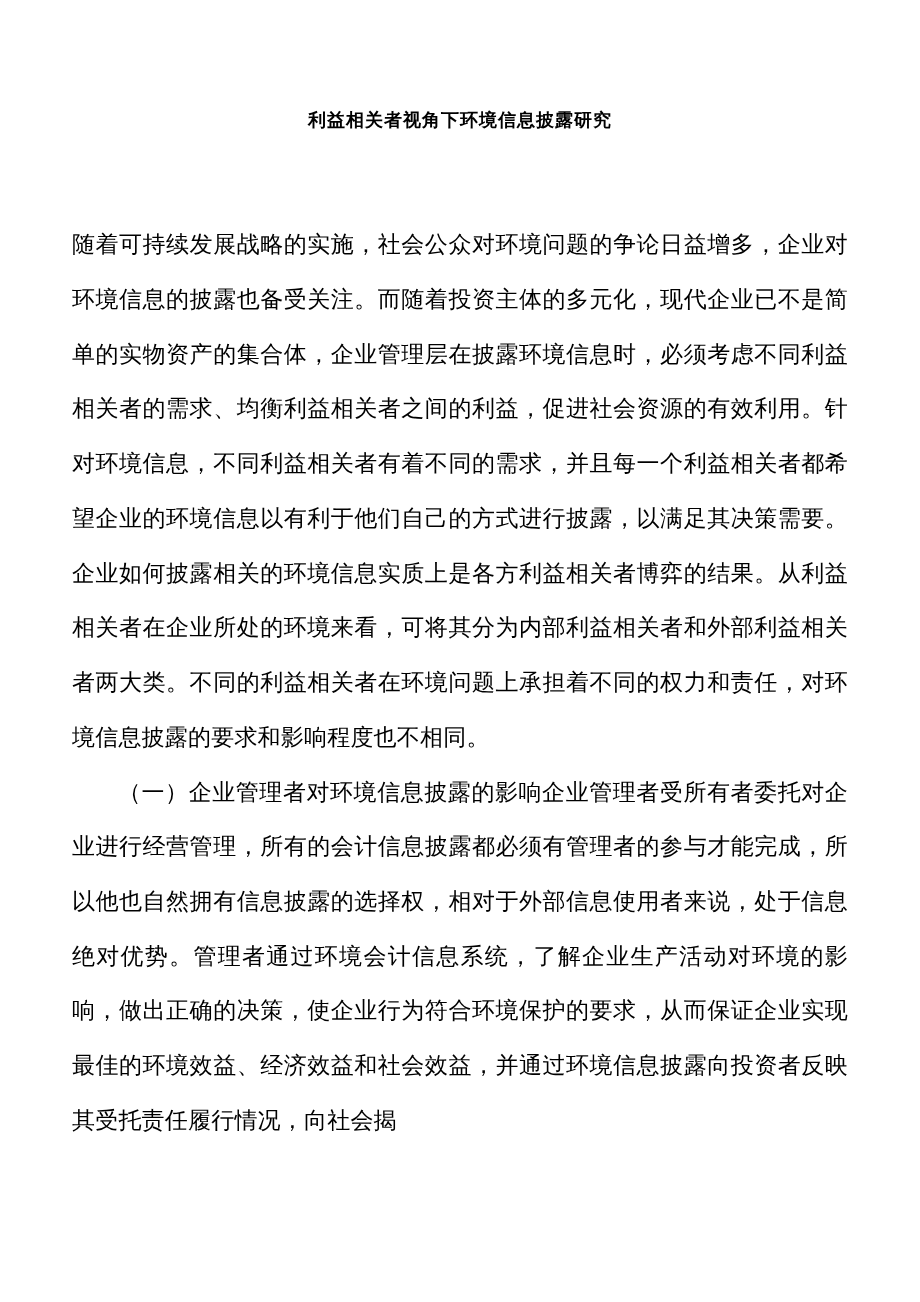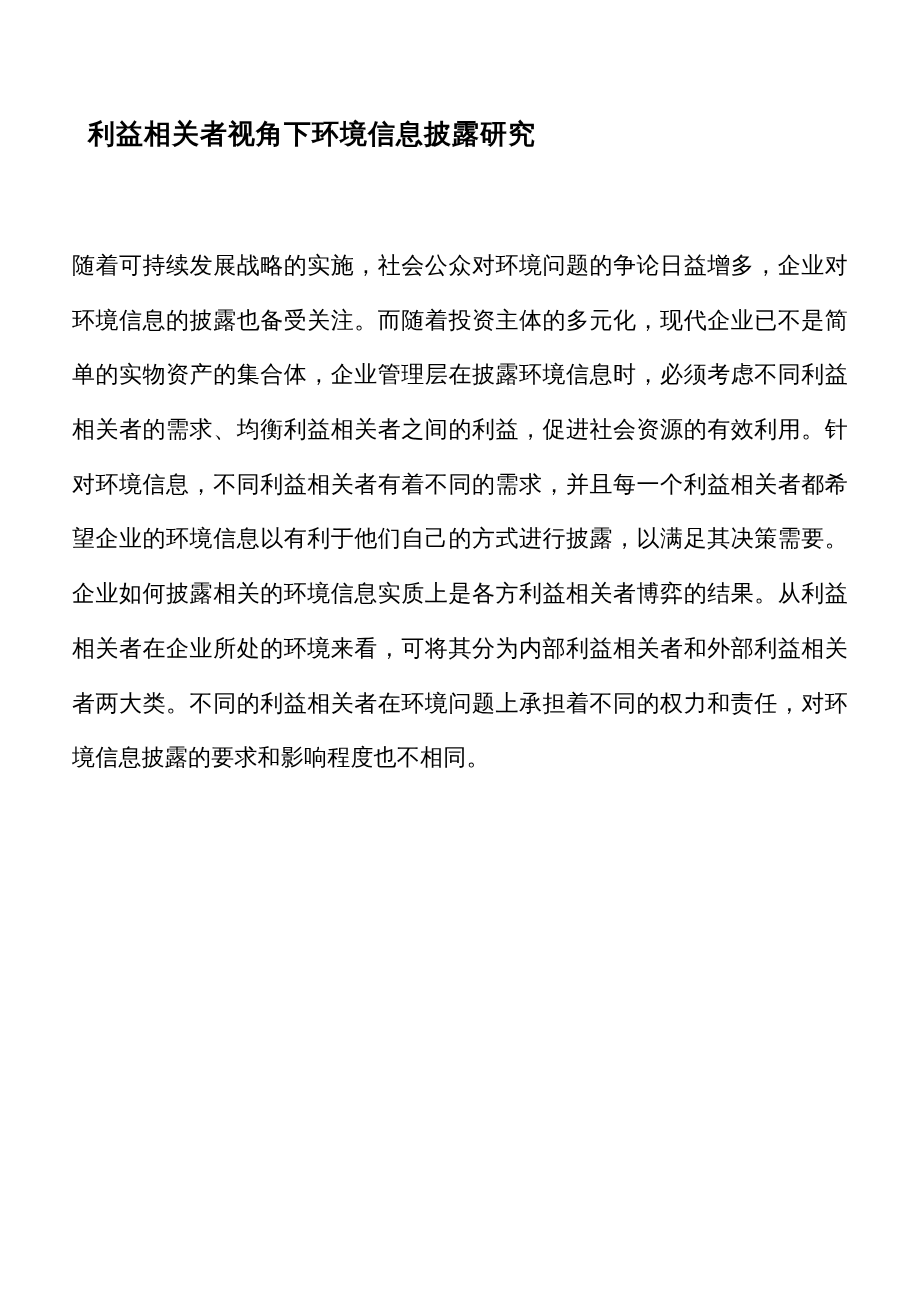--- a/index.html
+++ b/index.html
@@ -16,23 +16,24 @@
   }
   .page {
     width: 920px;
     height: 1302px;
     box-sizing: border-box;
     padding: 0 72px;
     position: relative;
     background: #ffffff;
   }
   .doc-title {
-    margin: 16px;
+    margin: 8px;
     padding-top: 100px;
-    font-size: 27px;
+    text-align: center;
+    font-size: 18px;
     font-weight: bold;
     letter-spacing: 1px;
     line-height: 1.4;
   }
   .body-block {
     margin-top: 84px;
   }
   p.para {
     margin: 0 0 0 0;
     font-size: 23px;
@@ -57,16 +58,17 @@
 
 <div class="page">
 
   <h1 class="doc-title">利益相关者视角下环境信息披露研究</h1>
 
   <div class="body-block">
 
     <p class="para">随着可持续发展战略的实施，社会公众对环境问题的争论日益增多，企业对环境信息的披露也备受关注。而随着投资主体的多元化，现代企业已不是简单的实物资产的集合体，企业管理层在披露环境信息时，必须考虑不同利益相关者的需求、均衡利益相关者之间的利益，促进社会资源的有效利用。针对环境信息，不同利益相关者有着不同的需求，并且每一个利益相关者都希望企业的环境信息以有利于他们自己的方式进行披露，以满足其决策需要。企业如何披露相关的环境信息实质上是各方利益相关者博弈的结果。从利益相关者在企业所处的环境来看，可将其分为内部利益相关者和外部利益相关者两大类。不同的利益相关者在环境问题上承担着不同的权力和责任，对环境信息披露的要求和影响程度也不相同。</p>
 
 
+    <p class="para indent">（一）企业管理者对环境信息披露的影响企业管理者受所有者委托对企业进行经营管理，所有的会计信息披露都必须有管理者的参与才能完成，所以他也自然拥有信息披露的选择权，相对于外部信息使用者来说，处于信息绝对优势。管理者通过环境会计信息系统，了解企业生产活动对环境的影响，做出正确的决策，使企业行为符合环境保护的要求，从而保证企业实现最佳的环境效益、经济效益和社会效益，并通过环境信息披露向投资者反映其受托责任履行情况，向社会揭</p>
 
   </div>
 
 </div>
 
 </body></html>

